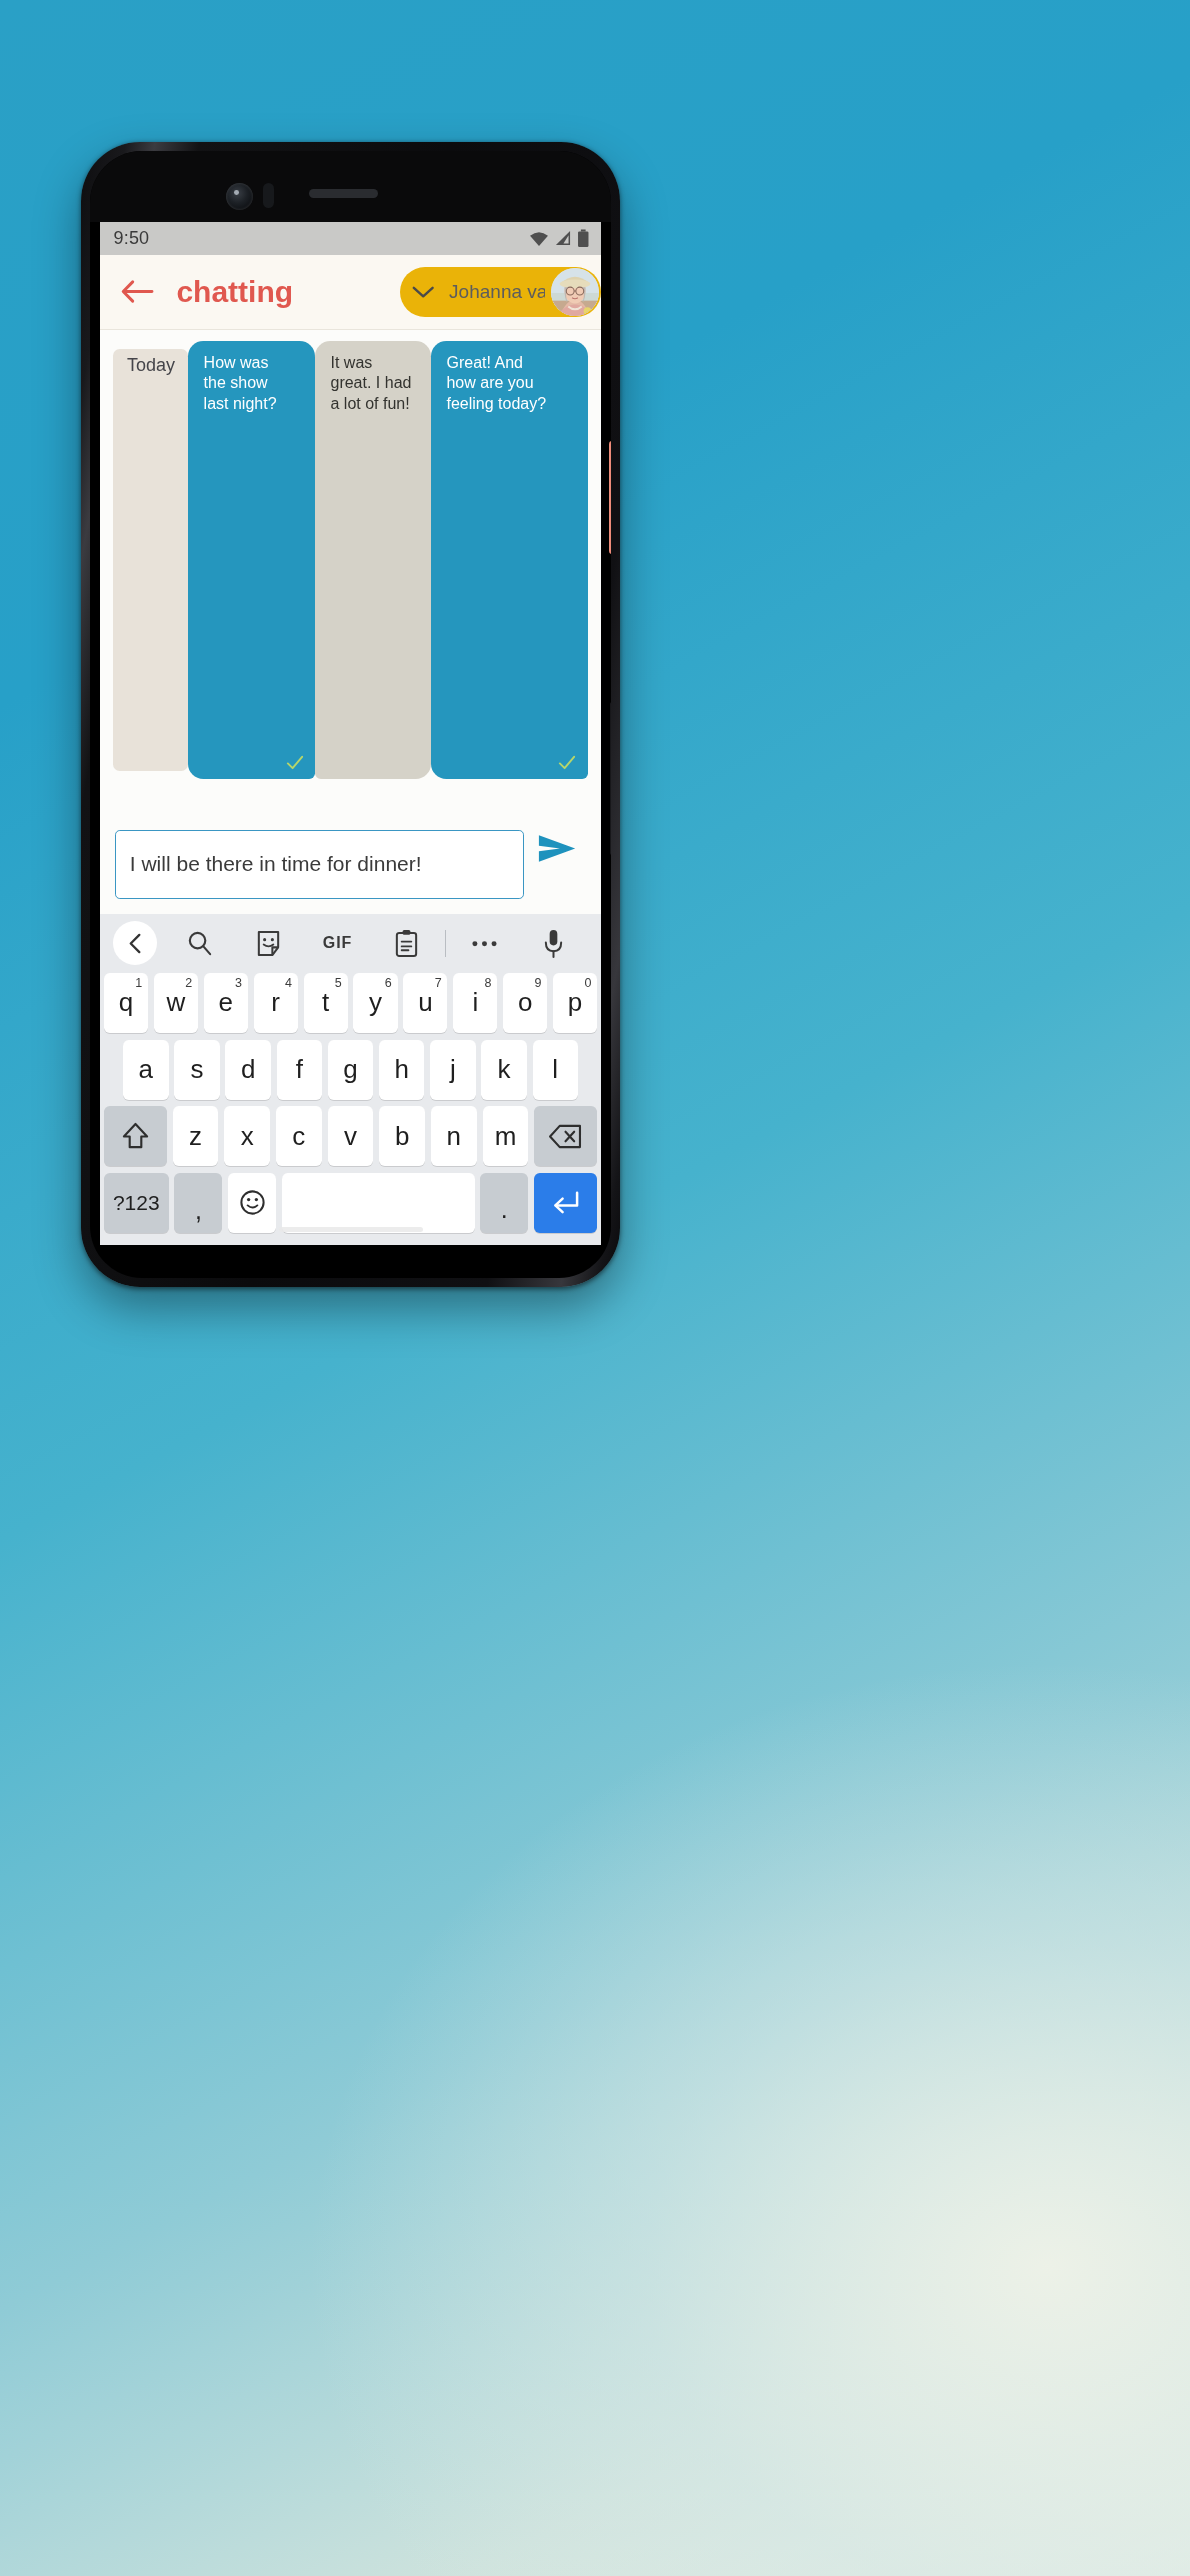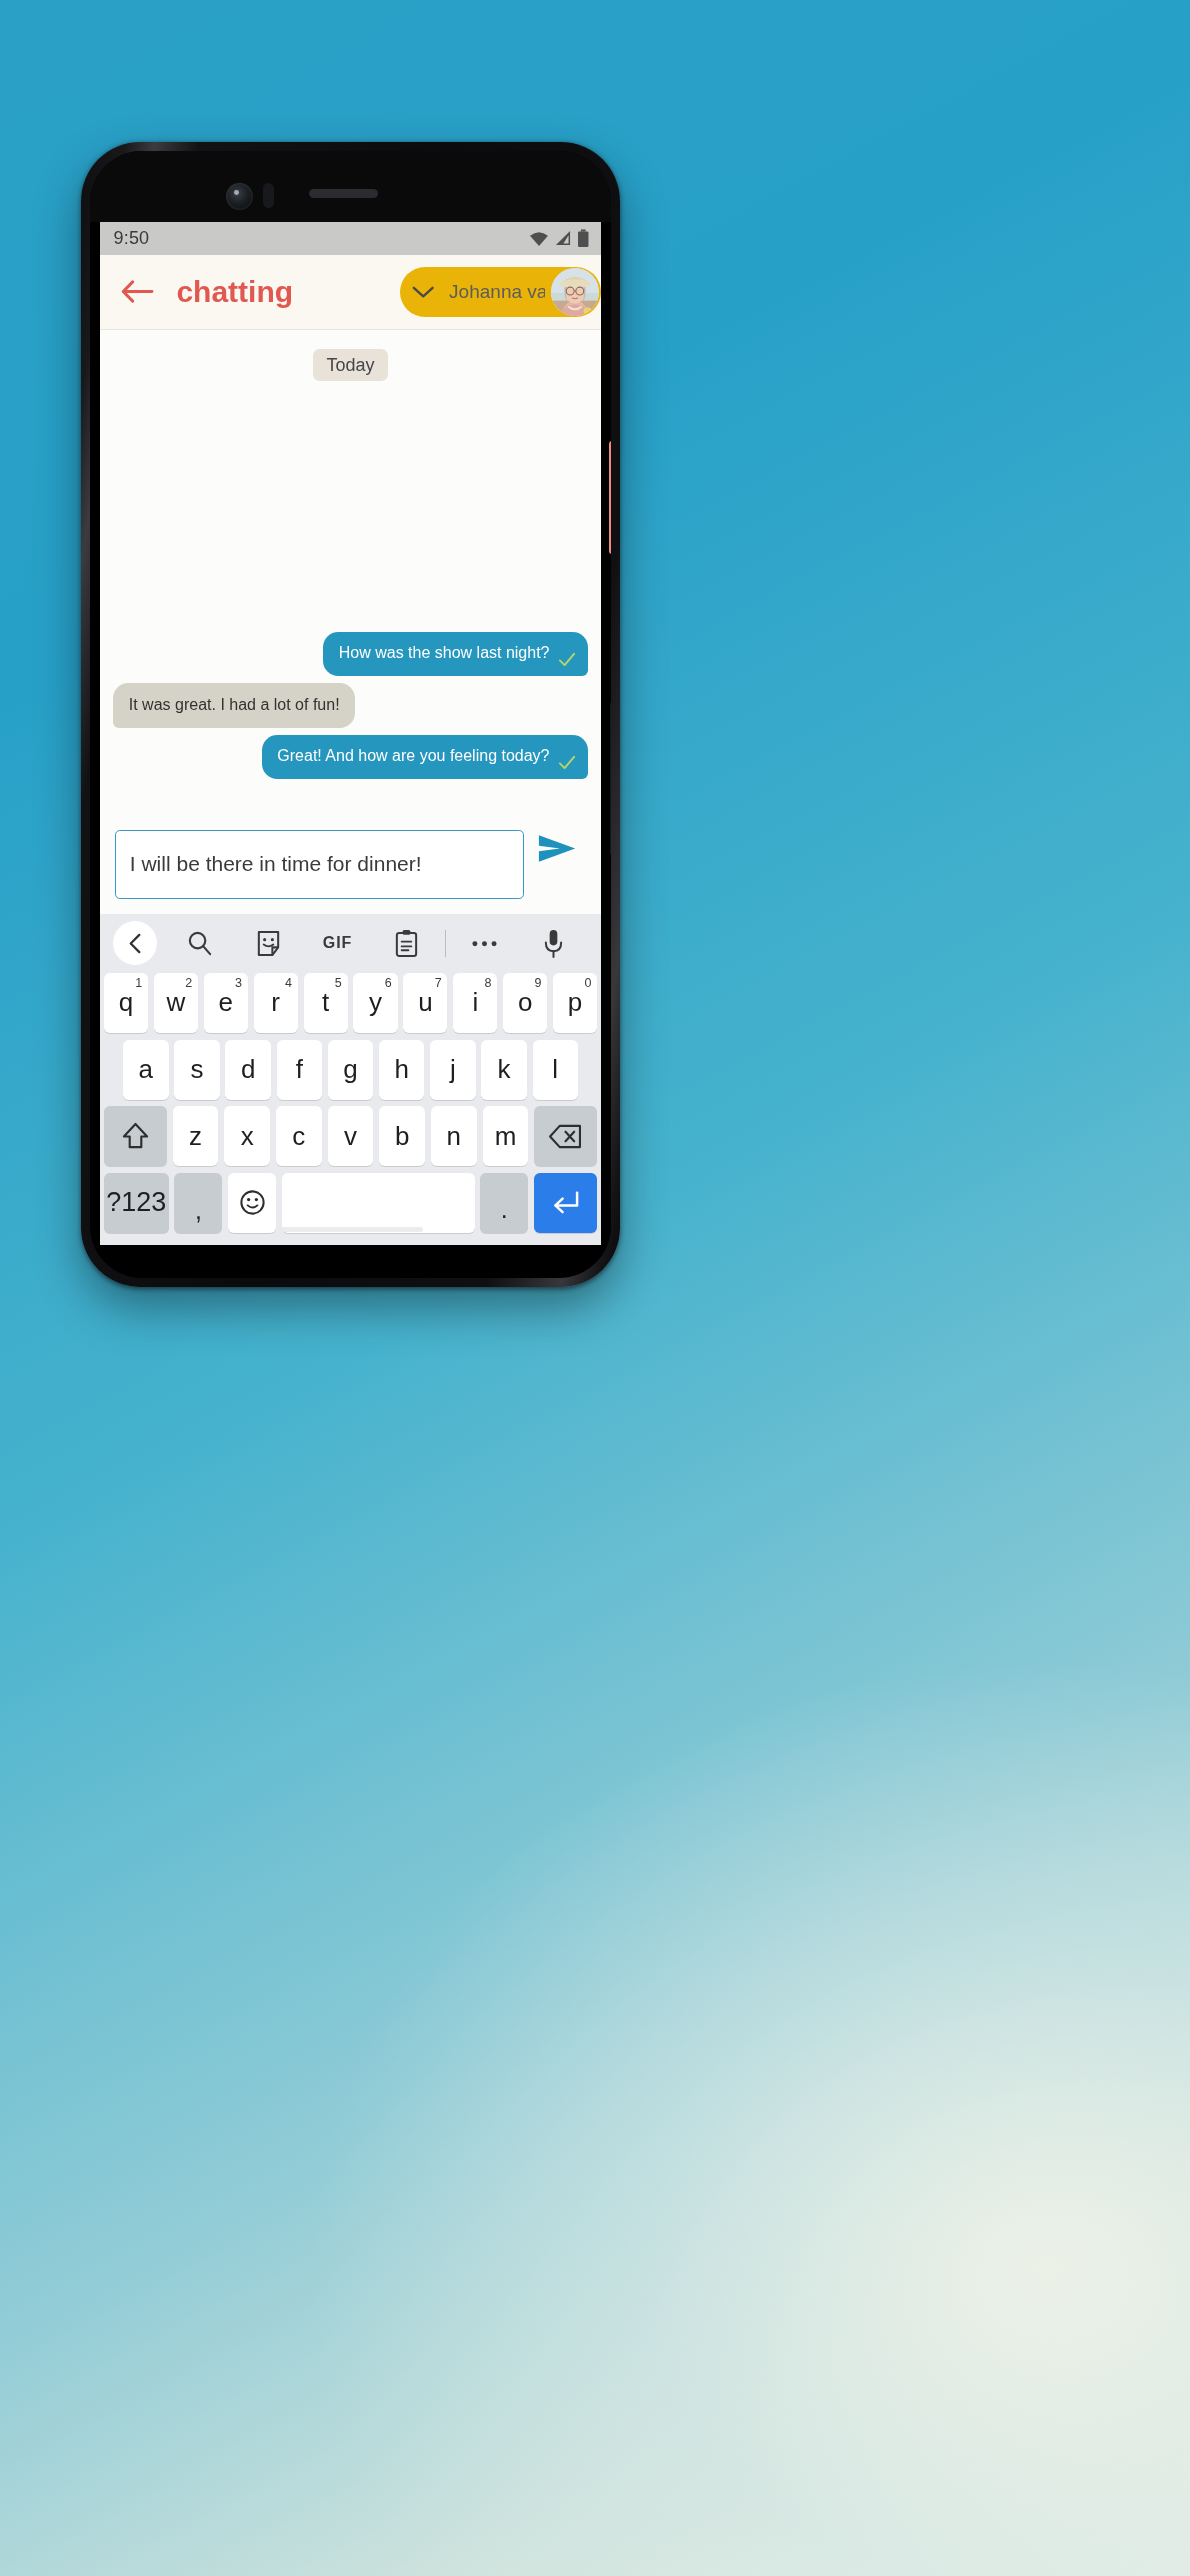--- a/index.html
+++ b/index.html
@@ -189,21 +189,21 @@
     position: relative;
     background: #dfe6e9;
   }
 
   
   #conversation {
     flex: 1 1 auto;
     background: #fcfcfa;
     padding: 11.5px 13.4px 0 13.4px;
     display: flex;
-    flex-direction: column;
+    flex-direction: row;
     overflow: hidden;
   }
   #date-divider-row {
     display: flex;
     justify-content: center;
     margin-top: 7.7px;
     margin-bottom: 15.3px;
   }
   #date-divider {
     background: #e8e2d9;
@@ -650,21 +650,21 @@
           <div class="key fn">
             <svg width="35" height="27" viewBox="0 0 36 28">
               <path d="M12 3 H33 V25 H12 L2 14 Z" stroke="#2e2e2e" stroke-width="2.2" fill="none" stroke-linejoin="round"></path>
               <path d="M18 9 L27 19 M27 9 L18 19" stroke="#2e2e2e" stroke-width="2.2" stroke-linecap="round"></path>
             </svg>
           </div>
         </div>
 
         <div class="kb-row" id="kb-row-space">
           <div class="key fn sym">
-            <span style="font-size:27px;">?123</span>
+            <span style="font-size:21px;">?123</span>
           </div>
           <div class="key comma">
             <span style="font-size:25px;position:relative;top:7.7px;">,</span>
           </div>
           <div class="key emoji">
             <svg width="29" height="29" viewBox="0 0 30 30">
               <circle cx="15" cy="15" r="11.5" stroke="#2e2e2e" stroke-width="2.1" fill="none"></circle>
               <circle cx="11" cy="12" r="1.7" fill="#2e2e2e"></circle>
               <circle cx="19" cy="12" r="1.7" fill="#2e2e2e"></circle>
               <path d="M10 18 Q15 22.5 20 18" stroke="#2e2e2e" stroke-width="2" fill="none" stroke-linecap="round"></path>

